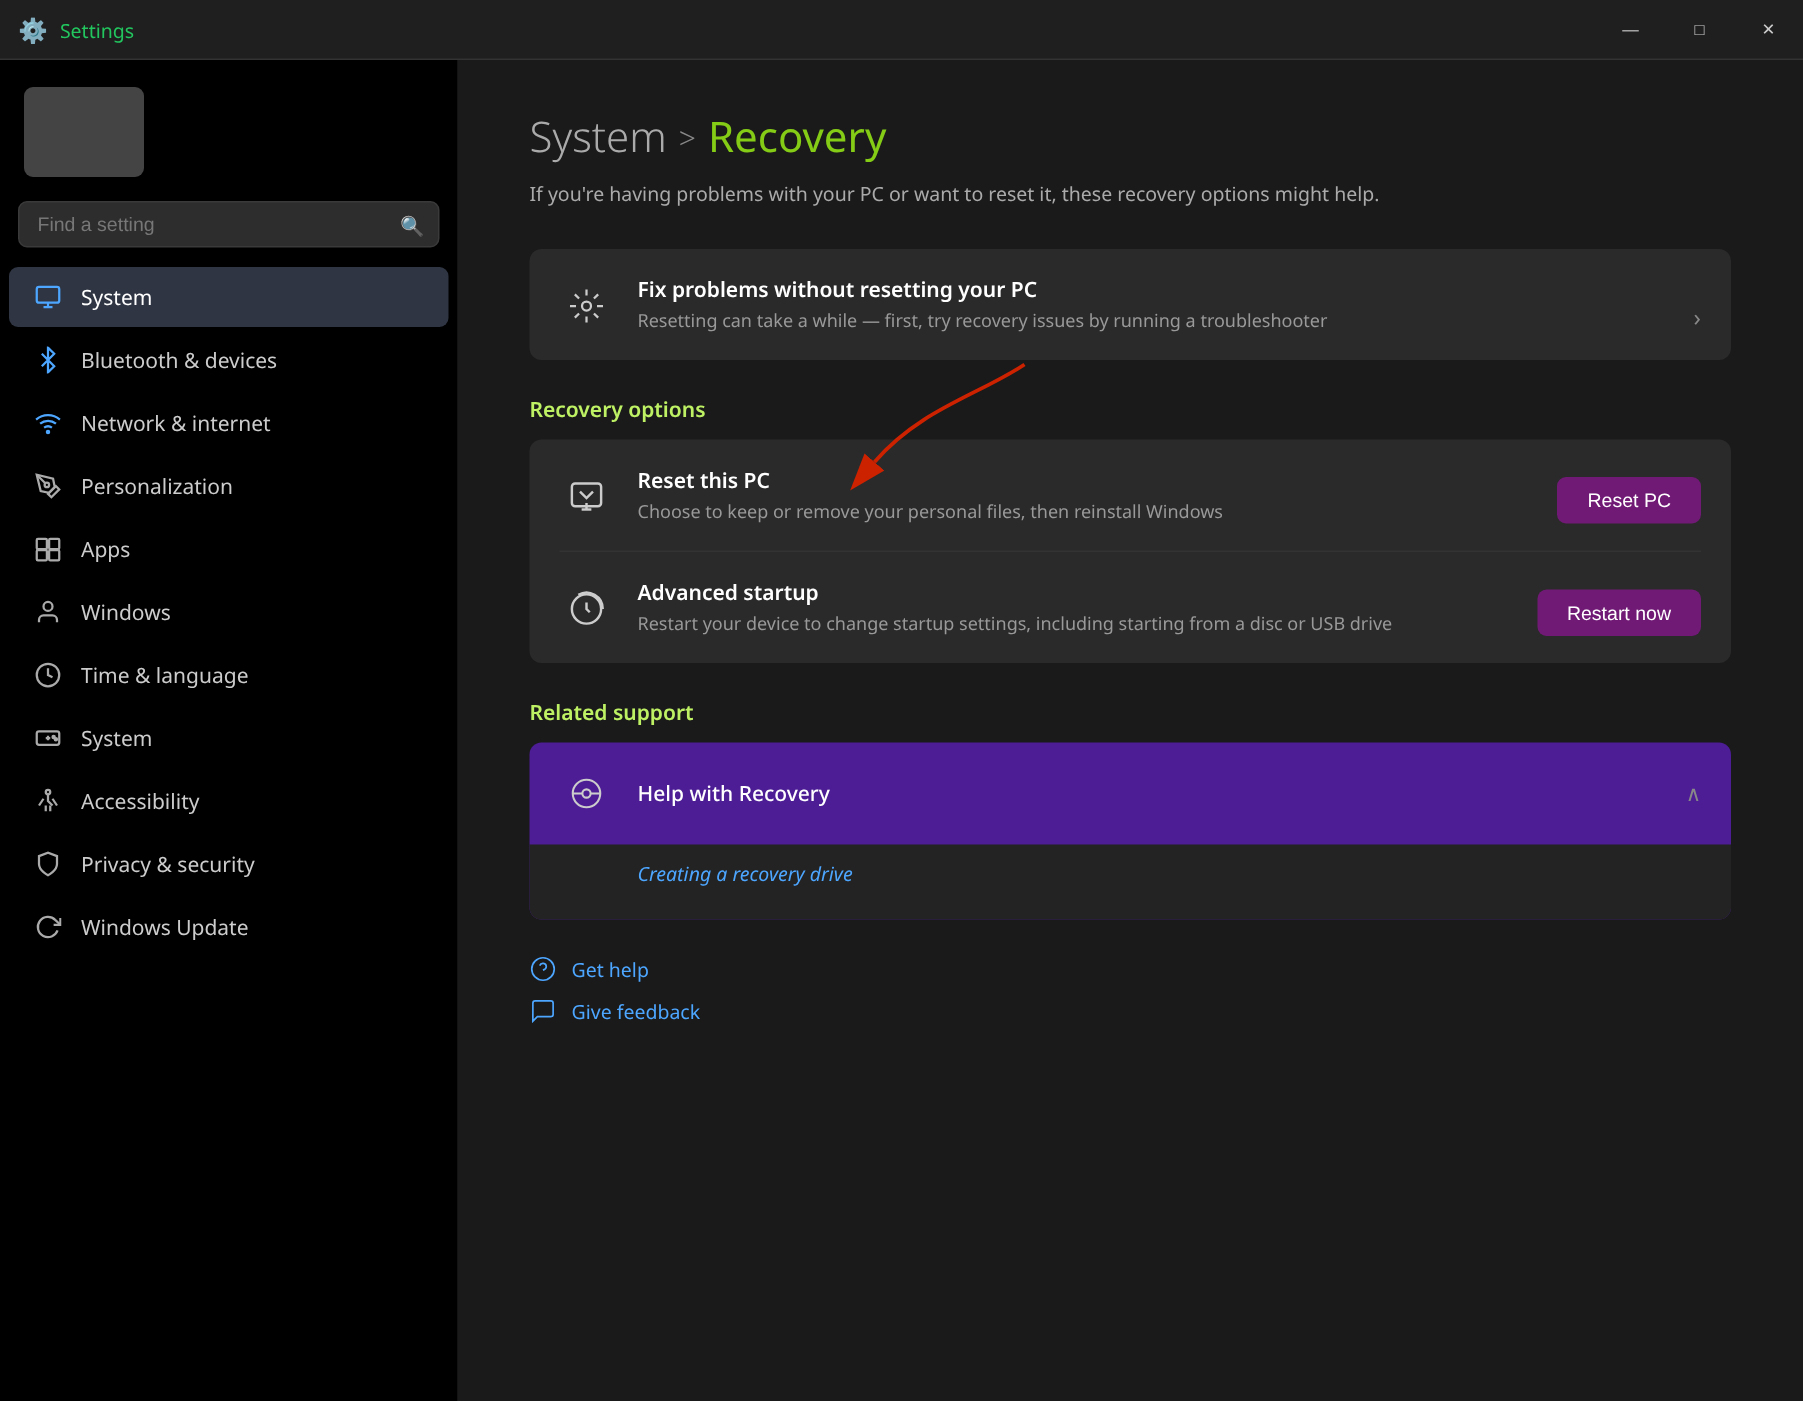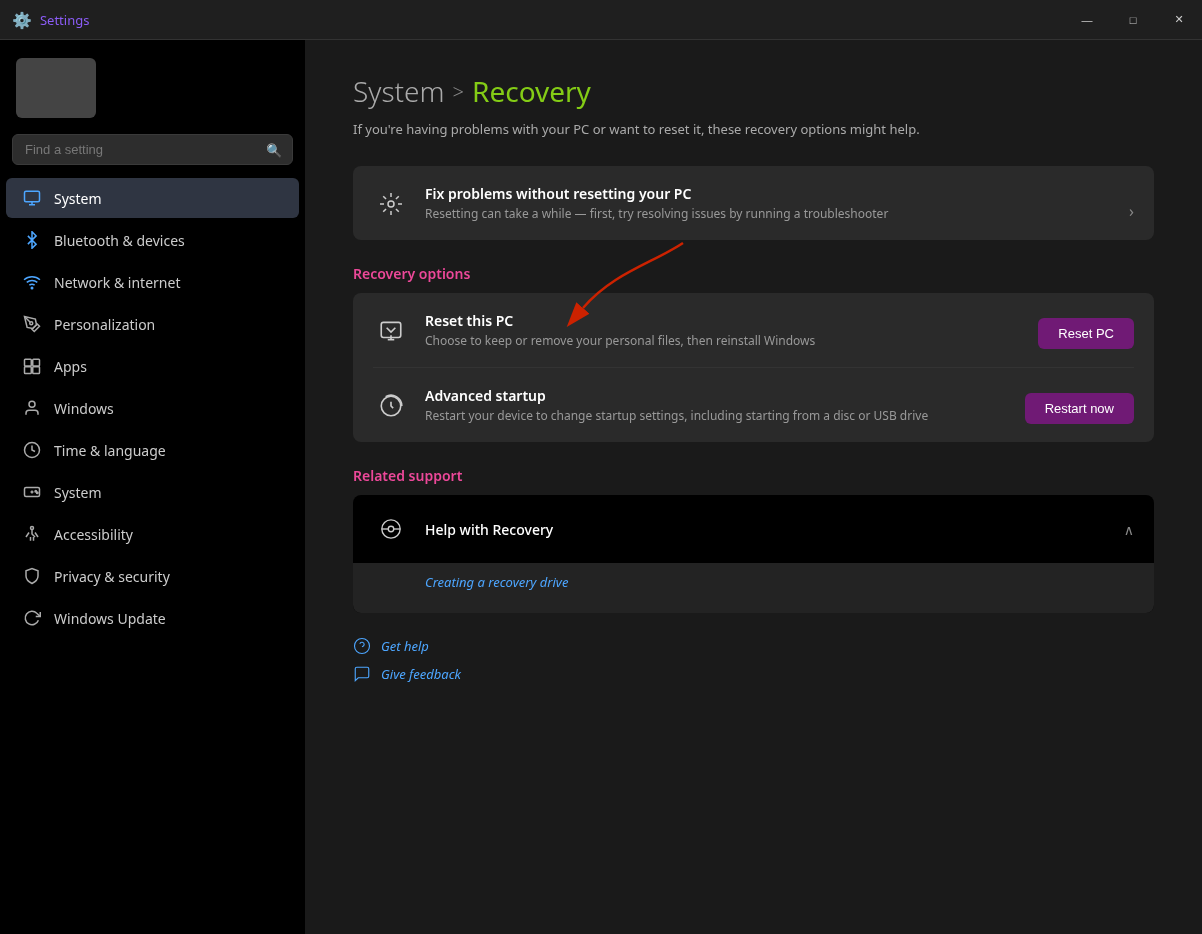--- a/index.html
+++ b/index.html
@@ -22,21 +22,21 @@
       padding: 0 0 0 12px;
       border-bottom: 1px solid #333;
     }
     .titlebar-left {
       display: flex;
       align-items: center;
       gap: 8px;
     }
     .titlebar-title {
       font-size: 13px;
-      color: #8b5cf6;
+      color: #22c55e;
     }
     .titlebar-controls {
       display: flex;
     }
     .titlebar-btn {
       width: 46px;
       height: 40px;
       display: flex;
       align-items: center;
       justify-content: center;
@@ -206,34 +206,34 @@
       color: #fff;
       padding: 8px 20px;
       font-size: 13px;
       cursor: pointer;
       white-space: nowrap;
     }
 
     .section-title {
       font-size: 14px;
       font-weight: 600;
-      color: #ec4899;
+      color: #bef264;
       margin: 24px 0 10px 0;
     }
 
     
     .card-divider {
       height: 1px;
       background: #333;
       margin: 0 20px;
     }
 
     
     .support-card {
-      background: #000000;
+      background: #4c1d95;
       border-radius: 8px;
       margin-bottom: 4px;
     }
     .support-header {
       display: flex;
       align-items: center;
       padding: 16px 20px;
       gap: 16px;
       cursor: pointer;
     }
@@ -264,21 +264,20 @@
       flex-direction: column;
       gap: 10px;
     }
     .footer-link {
       display: flex;
       align-items: center;
       gap: 10px;
       color: #4da6ff;
       font-size: 13px;
       cursor: pointer;
-      font-style: italic;
     }
 
     .recovery-options-area {
       position: relative;
     }
 
     
     .arrow-svg {
       position: absolute;
       top: -60px;
@@ -448,21 +447,21 @@
     <div class="card">
       <div class="card-row">
         <div class="card-icon">
           <svg width="24" height="24" viewBox="0 0 24 24" fill="none" stroke="#ccc" stroke-width="1.5">
               <circle cx="12" cy="12" r="3"></circle>
               <path d="M12 1v4M12 19v4M4.22 4.22l2.83 2.83M16.95 16.95l2.83 2.83M1 12h4M19 12h4M4.22 19.78l2.83-2.83M16.95 7.05l2.83-2.83"></path>
             </svg>
         </div>
         <div class="card-text">
           <div class="card-title">Fix problems without resetting your PC</div>
-          <div class="card-desc">Resetting can take a while — first, try resolving issues by running a troubleshooter</div>
+          <div class="card-desc">Resetting can take a while — first, try recovery issues by running a troubleshooter</div>
         </div>
         <span class="card-chevron">›</span>
       </div>
     </div>
 
     <div class="section-title">Recovery options</div>
 
     <div class="recovery-options-area">
 
       <svg class="arrow-svg" width="160" height="100" viewBox="0 0 160 100">

